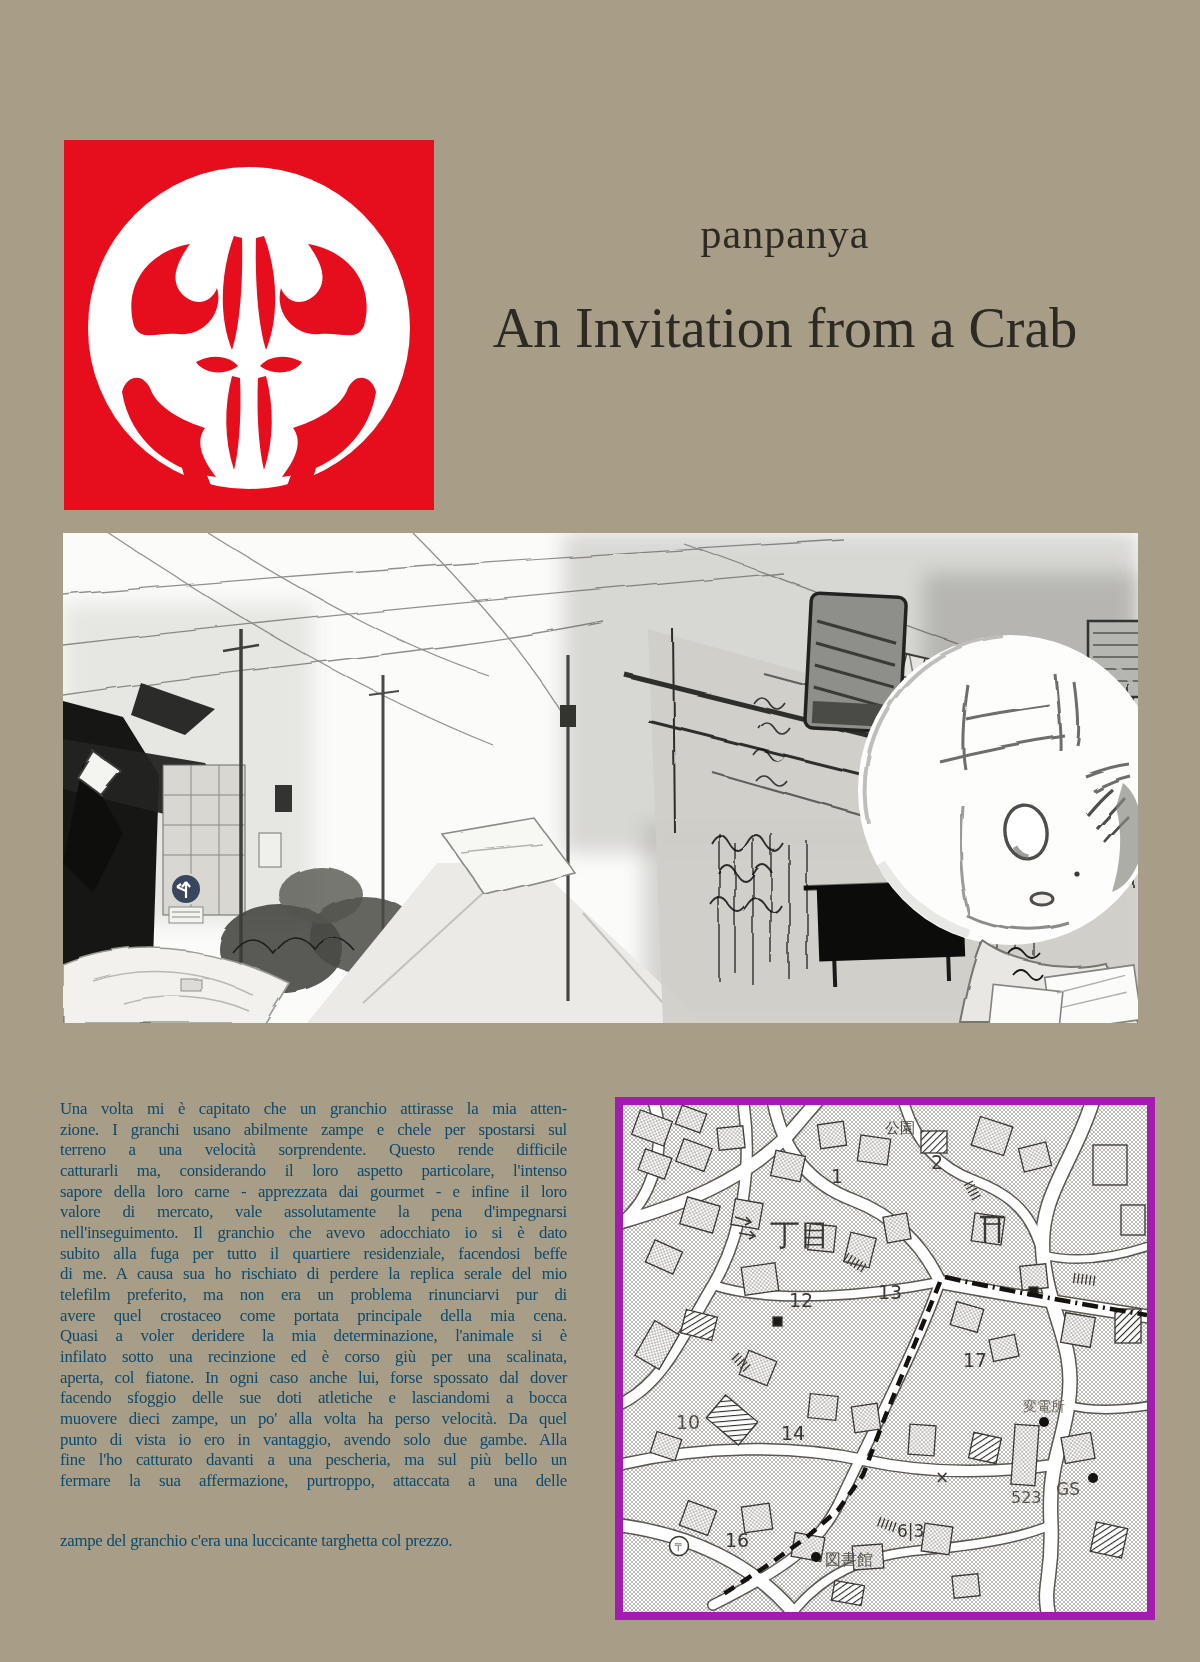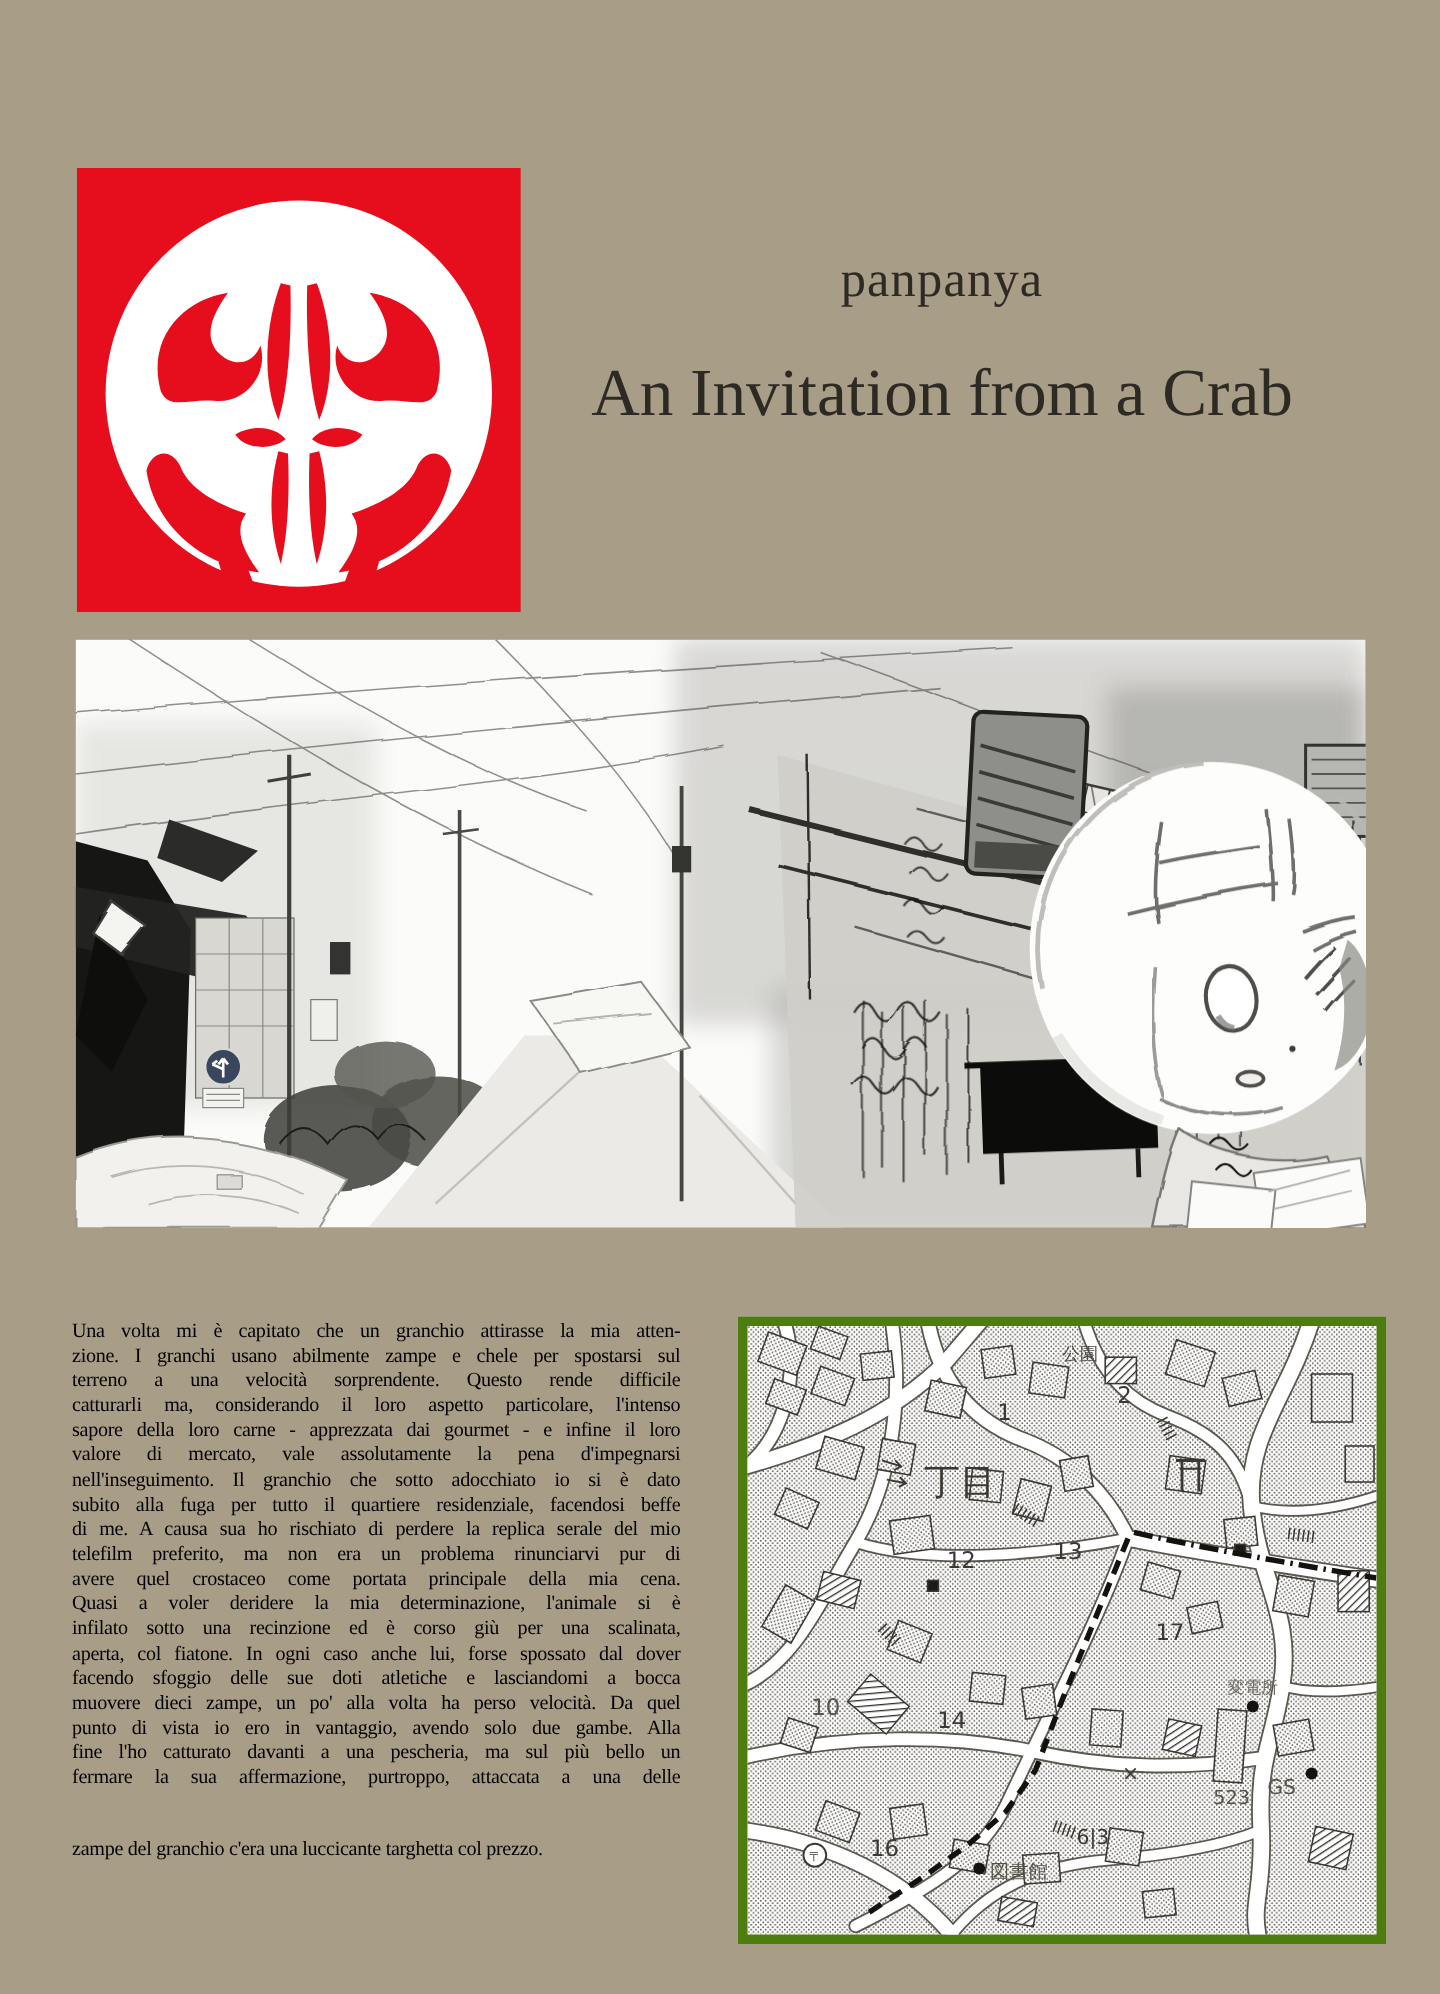--- a/index.html
+++ b/index.html
@@ -4,26 +4,26 @@
 <style>
   html,body{margin:0;padding:0;}
   .page{position:relative;width:1200px;height:1662px;background:#a89d86;overflow:hidden;
         font-family:"Liberation Serif", serif;}
   .logo{position:absolute;left:64px;top:140px;width:370px;height:370px;}
   .titleblock{position:absolute;left:430px;top:0;width:710px;text-align:center;color:#2d2a24;}
   .author{position:absolute;left:0;top:210px;width:710px;font-size:42px;letter-spacing:1px;}
   .booktitle{position:absolute;left:0;top:296px;width:710px;font-size:56px;}
   .illustration{position:absolute;left:63px;top:533px;width:1075px;height:490px;}
   .illustration svg{display:block;width:100%;height:100%;}
-  .story{position:absolute;left:60px;top:1099px;width:507px;color:#000000;
+  .story{position:absolute;left:60px;top:1099px;width:507px;color:#0c4a6e;
          font-size:16.8px;line-height:20.65px;letter-spacing:-0.25px;}
   .jline{text-align:justify;text-align-last:justify;white-space:normal;}
   .jline:last-child{text-align-last:left;margin-top:40px;}
   .map-panel{position:absolute;left:615px;top:1097px;width:524px;height:507px;
-             background:#ffffff;border:8px solid #4d7c0f;}
+             background:#ffffff;border:8px solid #a21caf;}
   .map-panel svg{display:block;width:100%;height:100%;}
   text{font-family:"DejaVu Sans", sans-serif;}
 </style>
 </head>
 <body>
 
 <div class="page">
 
   <div class="logo">
     <svg viewBox="0 0 370 370">
@@ -219,21 +219,21 @@
     </svg>
   </div>
 
   <div class="story">
       <div class="jline">Una volta mi è capitato che un granchio attirasse la mia atten-</div>
       <div class="jline">zione. I granchi usano abilmente zampe e chele per spostarsi sul</div>
       <div class="jline">terreno a una velocità sorprendente. Questo rende difficile</div>
       <div class="jline">catturarli ma, considerando il loro aspetto particolare, l'intenso</div>
       <div class="jline">sapore della loro carne - apprezzata dai gourmet - e infine il loro</div>
       <div class="jline">valore di mercato, vale assolutamente la pena d'impegnarsi</div>
-      <div class="jline">nell'inseguimento. Il granchio che sotto adocchiato io si è dato</div>
+      <div class="jline">nell'inseguimento. Il granchio che avevo adocchiato io si è dato</div>
       <div class="jline">subito alla fuga per tutto il quartiere residenziale, facendosi beffe</div>
       <div class="jline">di me. A causa sua ho rischiato di perdere la replica serale del mio</div>
       <div class="jline">telefilm preferito, ma non era un problema rinunciarvi pur di</div>
       <div class="jline">avere quel crostaceo come portata principale della mia cena.</div>
       <div class="jline">Quasi a voler deridere la mia determinazione, l'animale si è</div>
       <div class="jline">infilato sotto una recinzione ed è corso giù per una scalinata,</div>
       <div class="jline">aperta, col fiatone. In ogni caso anche lui, forse spossato dal dover</div>
       <div class="jline">facendo sfoggio delle sue doti atletiche e lasciandomi a bocca</div>
       <div class="jline">muovere dieci zampe, un po' alla volta ha perso velocità. Da quel</div>
       <div class="jline">punto di vista io ero in vantaggio, avendo solo due gambe. Alla</div>

